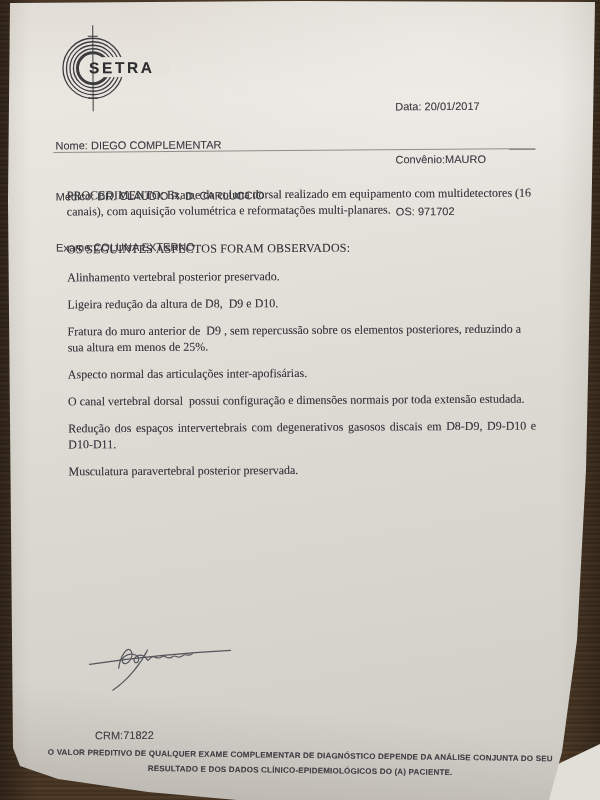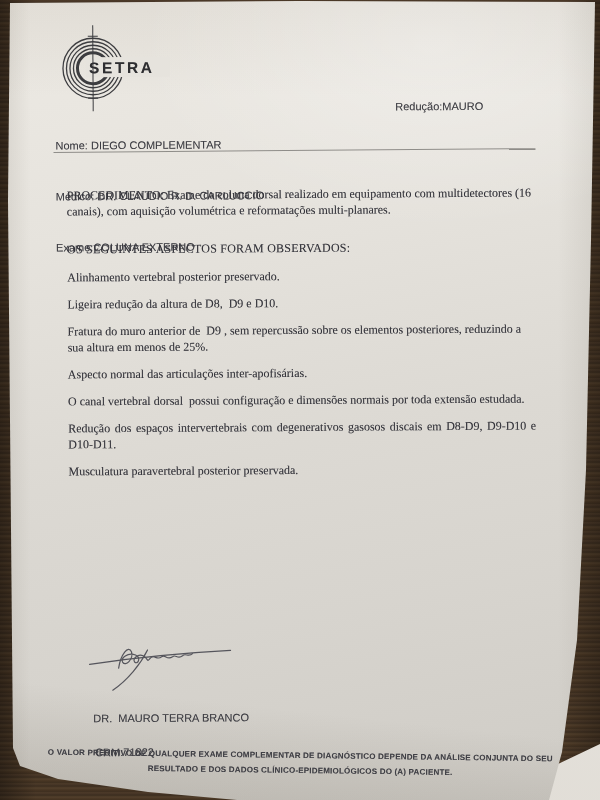--- a/index.html
+++ b/index.html
@@ -81,21 +81,23 @@
       <text x="29" y="50" font-family="Liberation Sans, sans-serif" font-size="15.5" font-weight="bold" letter-spacing="2.6" fill="#2e2e31">SETRA</text>
     </svg>
 
     <div class="patient">
       <div><span>Nome: </span><span>DIEGO COMPLEMENTAR</span></div>
       <div><span>Médico: </span><span>DR. CLAUDIO R. D. CARLUCCIO</span></div>
       <div><span>Exame:</span><span>COLUNA EXTERNO</span></div>
     </div>
 
     <div class="meta">
-      <div><span>Redução:</span><span>MAURO</span></div>
+      <div><span>Data: </span><span>20/01/2017</span></div>
+      <div><span>Convênio:</span><span>MAURO</span></div>
+      <div><span>OS: </span><span>971702</span></div>
     </div>
 
     <div class="rule"></div>
 
     <div class="report">
       <p class="proc">PROCEDIMENTO: Exame da coluna dorsal realizado em equipamento com multidetectores (16 canais), com aquisição volumétrica e reformatações multi-planares.</p>
       <p class="head">OS SEGUINTES ASPECTOS FORAM OBSERVADOS:</p>
       <p>Alinhamento vertebral posterior preservado.</p>
       <p>Ligeira redução da altura de D8,  D9 e D10.</p>
       <p>Fratura do muro anterior de  D9 , sem repercussão sobre os elementos posteriores, reduzindo a sua altura em menos de 25%.</p>
@@ -107,20 +109,19 @@
 
     <svg class="sig" viewBox="0 0 145 54">
       <g stroke="#55555c" stroke-width="1.2" fill="none" stroke-linecap="round">
         <path d="M2 27 C 45 21, 100 16, 143 14"></path>
         <path d="M31 31 C 33 18, 41 7, 44 15 C 46 22, 38 30, 35 25 C 33 21, 40 15, 48 18 C 54 21, 50 28, 47 25 C 45 22, 50 16, 56 19 C 61 22, 59 26, 63 21 C 67 17, 69 24, 74 20 C 78 17, 79 24, 85 20 C 88 17, 90 23, 95 19 C 98 16, 101 21, 105 17"></path>
         <path d="M60 13 C 53 27, 40 43, 25 53"></path>
       </g>
     </svg>
 
     <div class="doctor">
-      <span>DR.  MAURO TERRA BRANCO</span>
       <span class="crm">CRM:71822</span>
     </div>
 
     <div class="disclaimer">O VALOR PREDITIVO DE QUALQUER EXAME COMPLEMENTAR DE DIAGNÓSTICO DEPENDE DA ANÁLISE CONJUNTA DO SEU RESULTADO E DOS DADOS CLÍNICO-EPIDEMIOLÓGICOS DO (A) PACIENTE.</div>
 
   </div>
 </div>
 
 </body></html>

